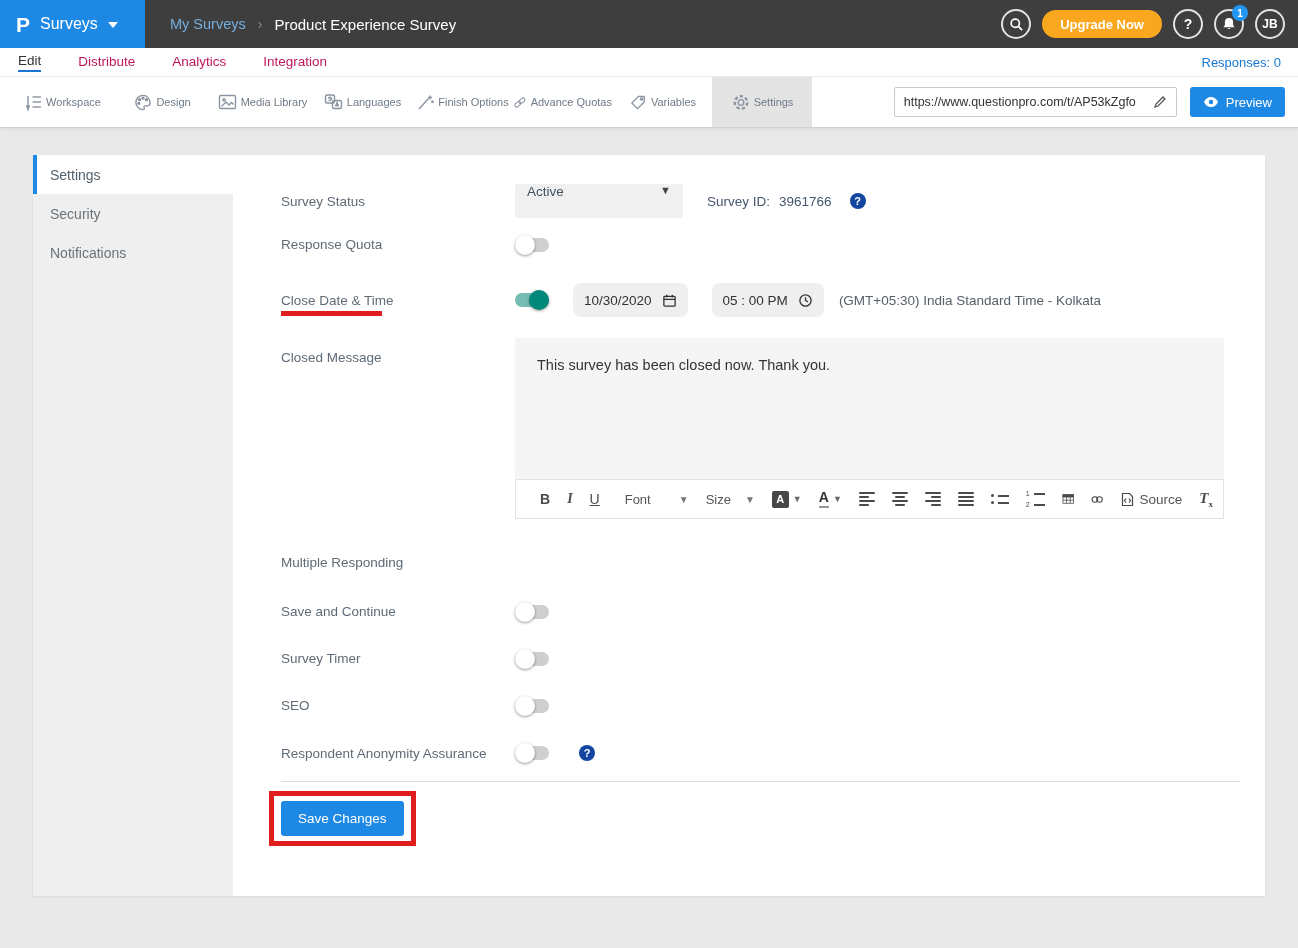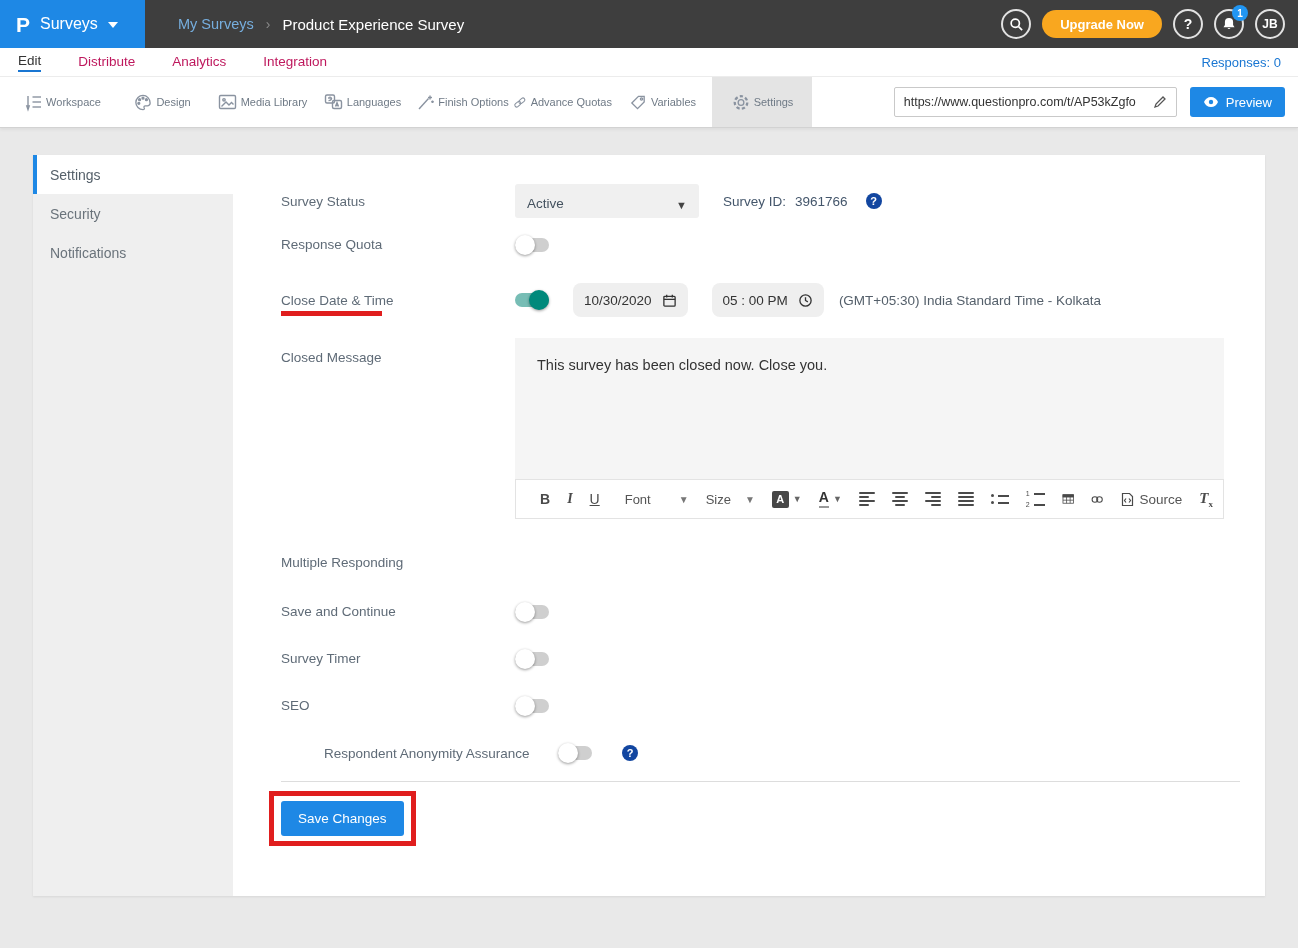--- a/index.html
+++ b/index.html
@@ -5,21 +5,21 @@
   * { margin:0; padding:0; box-sizing:border-box; }
   html,body { width:1298px; height:948px; }
   body { font-family:"Liberation Sans", sans-serif; background:#e9e9e9; overflow:hidden; }
 
   
   .topbar { height:48px; background:#3e3e3e; display:flex; align-items:center; }
   .logo-block { width:145px; height:48px; background:#1e88e5; display:flex; align-items:center; gap:10px; padding-left:16px; cursor:pointer; flex-shrink:0; }
   .logo-p { color:#fff; font-size:21px; font-weight:bold; line-height:1; }
   .product-name { color:#fff; font-size:16px; }
   .caret-down-w { width:0; height:0; border-left:5px solid transparent; border-right:5px solid transparent; border-top:6px solid #fff; margin-top:2px; }
-  .breadcrumb { display:flex; align-items:center; margin-left:33px; gap:12px; }
+  .breadcrumb { display:flex; align-items:center; margin-left:25px; gap:12px; }
   .crumb-parent { color:#76aede; font-size:14.5px; cursor:pointer; }
   .crumb-sep { color:#8a8a8a; font-size:14px; }
   .crumb-current { color:#fff; font-size:15px; }
   .top-right { margin-left:auto; display:flex; align-items:center; gap:11px; padding-right:13px; }
   .circle-btn { width:30px; height:30px; border-radius:50%; border:2px solid rgba(255,255,255,.85); display:flex; align-items:center; justify-content:center; color:#fff; font-size:14px; font-weight:bold; cursor:pointer; position:relative; }
   .upgrade-btn { background:#f9a71f; color:#fff; font-size:13px; font-weight:bold; height:28px; padding:0 18px; border-radius:15px; display:flex; align-items:center; cursor:pointer; }
   .badge { position:absolute; top:-6px; right:-6px; min-width:16px; height:16px; border-radius:50%; background:#2196f3; color:#fff; font-size:10px; font-weight:bold; display:flex; align-items:center; justify-content:center; }
 
   
   .subnav { height:29px; background:#fff; display:flex; align-items:center; padding-left:18px; border-bottom:1px solid #ececec; }
@@ -42,21 +42,21 @@
   .card { margin:27px 33px 0; background:#fff; min-height:741px; display:flex; box-shadow:0 1px 2px rgba(0,0,0,.08); }
   .side { width:200px; background:#efefef; flex-shrink:0; }
   .side-item { height:39px; display:flex; align-items:center; padding-left:17px; font-size:14px; color:#6a737b; cursor:pointer; }
   .side-item.active { background:#fff; border-left:4px solid #1e88e5; padding-left:13px; color:#55606a; }
 
   .content { flex:1; padding:29px 25px 0 48px; }
   .row { display:flex; align-items:center; }
   .flabel { width:234px; flex-shrink:0; font-size:13.5px; color:#5f6b77; position:relative; }
   .red-underline { position:absolute; left:0; top:calc(50% + 11px); width:101px; height:5px; background:#e01e1e; }
 
-  .select-box { width:184px; height:34px; background:#f0f0f0; border-radius:3px; display:flex; align-items:flex-end; padding:7px 12px; font-size:13.5px; color:#44525f; cursor:pointer; }
+  .select-box { width:168px; height:34px; background:#f0f0f0; border-radius:3px; display:flex; align-items:flex-start; padding:0 12px; font-size:13.5px; color:#44525f; cursor:pointer; }
   .select-box .sel-caret { margin-left:auto; color:#444; font-size:11px; }
   .sid-label { margin-left:24px; color:#44566b; font-size:13.5px; }
   .sid-value { margin-left:9px; color:#44566b; font-size:13.5px; }
   .help-dot { margin-left:18px; width:16px; height:16px; border-radius:50%; background:#1246a0; color:#fff; font-size:11px; font-weight:bold; display:flex; align-items:center; justify-content:center; cursor:pointer; flex-shrink:0; }
 
   .toggle { width:34px; height:14px; border-radius:7px; background:#cfcfcf; position:relative; cursor:pointer; flex-shrink:0; }
   .toggle .knob { width:20px; height:20px; border-radius:50%; background:#fff; box-shadow:0 1px 3px rgba(0,0,0,.4); position:absolute; top:-3px; left:0; }
   .toggle.on { background:#77bdb5; }
   .toggle.on .knob { left:14px; background:#00897b; }
 
@@ -311,21 +311,21 @@
             <polyline points="8,4.5 8,8 10.5,9.5"></polyline>
           </svg>
       </div>
       <span class="tz-text">(GMT+05:30) India Standard Time - Kolkata</span>
     </div>
 
     
     <div class="row r-msg">
       <span class="flabel">Closed Message</span>
       <div class="editor">
-        <div class="ed-content">This survey has been closed now. Close you.</div>
+        <div class="ed-content">This survey has been closed now. Thank you.</div>
         <div class="ed-toolbar">
           <span class="ed-btn b">B</span>
           <span class="ed-btn i">I</span>
           <span class="ed-btn u">U</span>
           <span class="ed-drop" style="margin-left:8px;">
             <span>Font</span>
             <span class="dd-caret">▼</span>
           </span>
           <span class="ed-drop size">
             <span>Size</span>
@@ -432,21 +432,21 @@
 
     
     <div class="row r-toggle">
       <span class="flabel">SEO</span>
       <div class="toggle">
           <span class="knob"></span>
         </div>
     </div>
 
     
-    <div class="row" style="margin-bottom:20px;margin-left:43px;">
+    <div class="row" style="margin-bottom:20px;">
       <span class="flabel">Respondent Anonymity Assurance</span>
       <div class="toggle">
           <span class="knob"></span>
         </div>
       <span class="help-dot" style="margin-left:30px;">?</span>
     </div>
 
     <div class="divider"></div>
 
     <div class="save-wrap">

